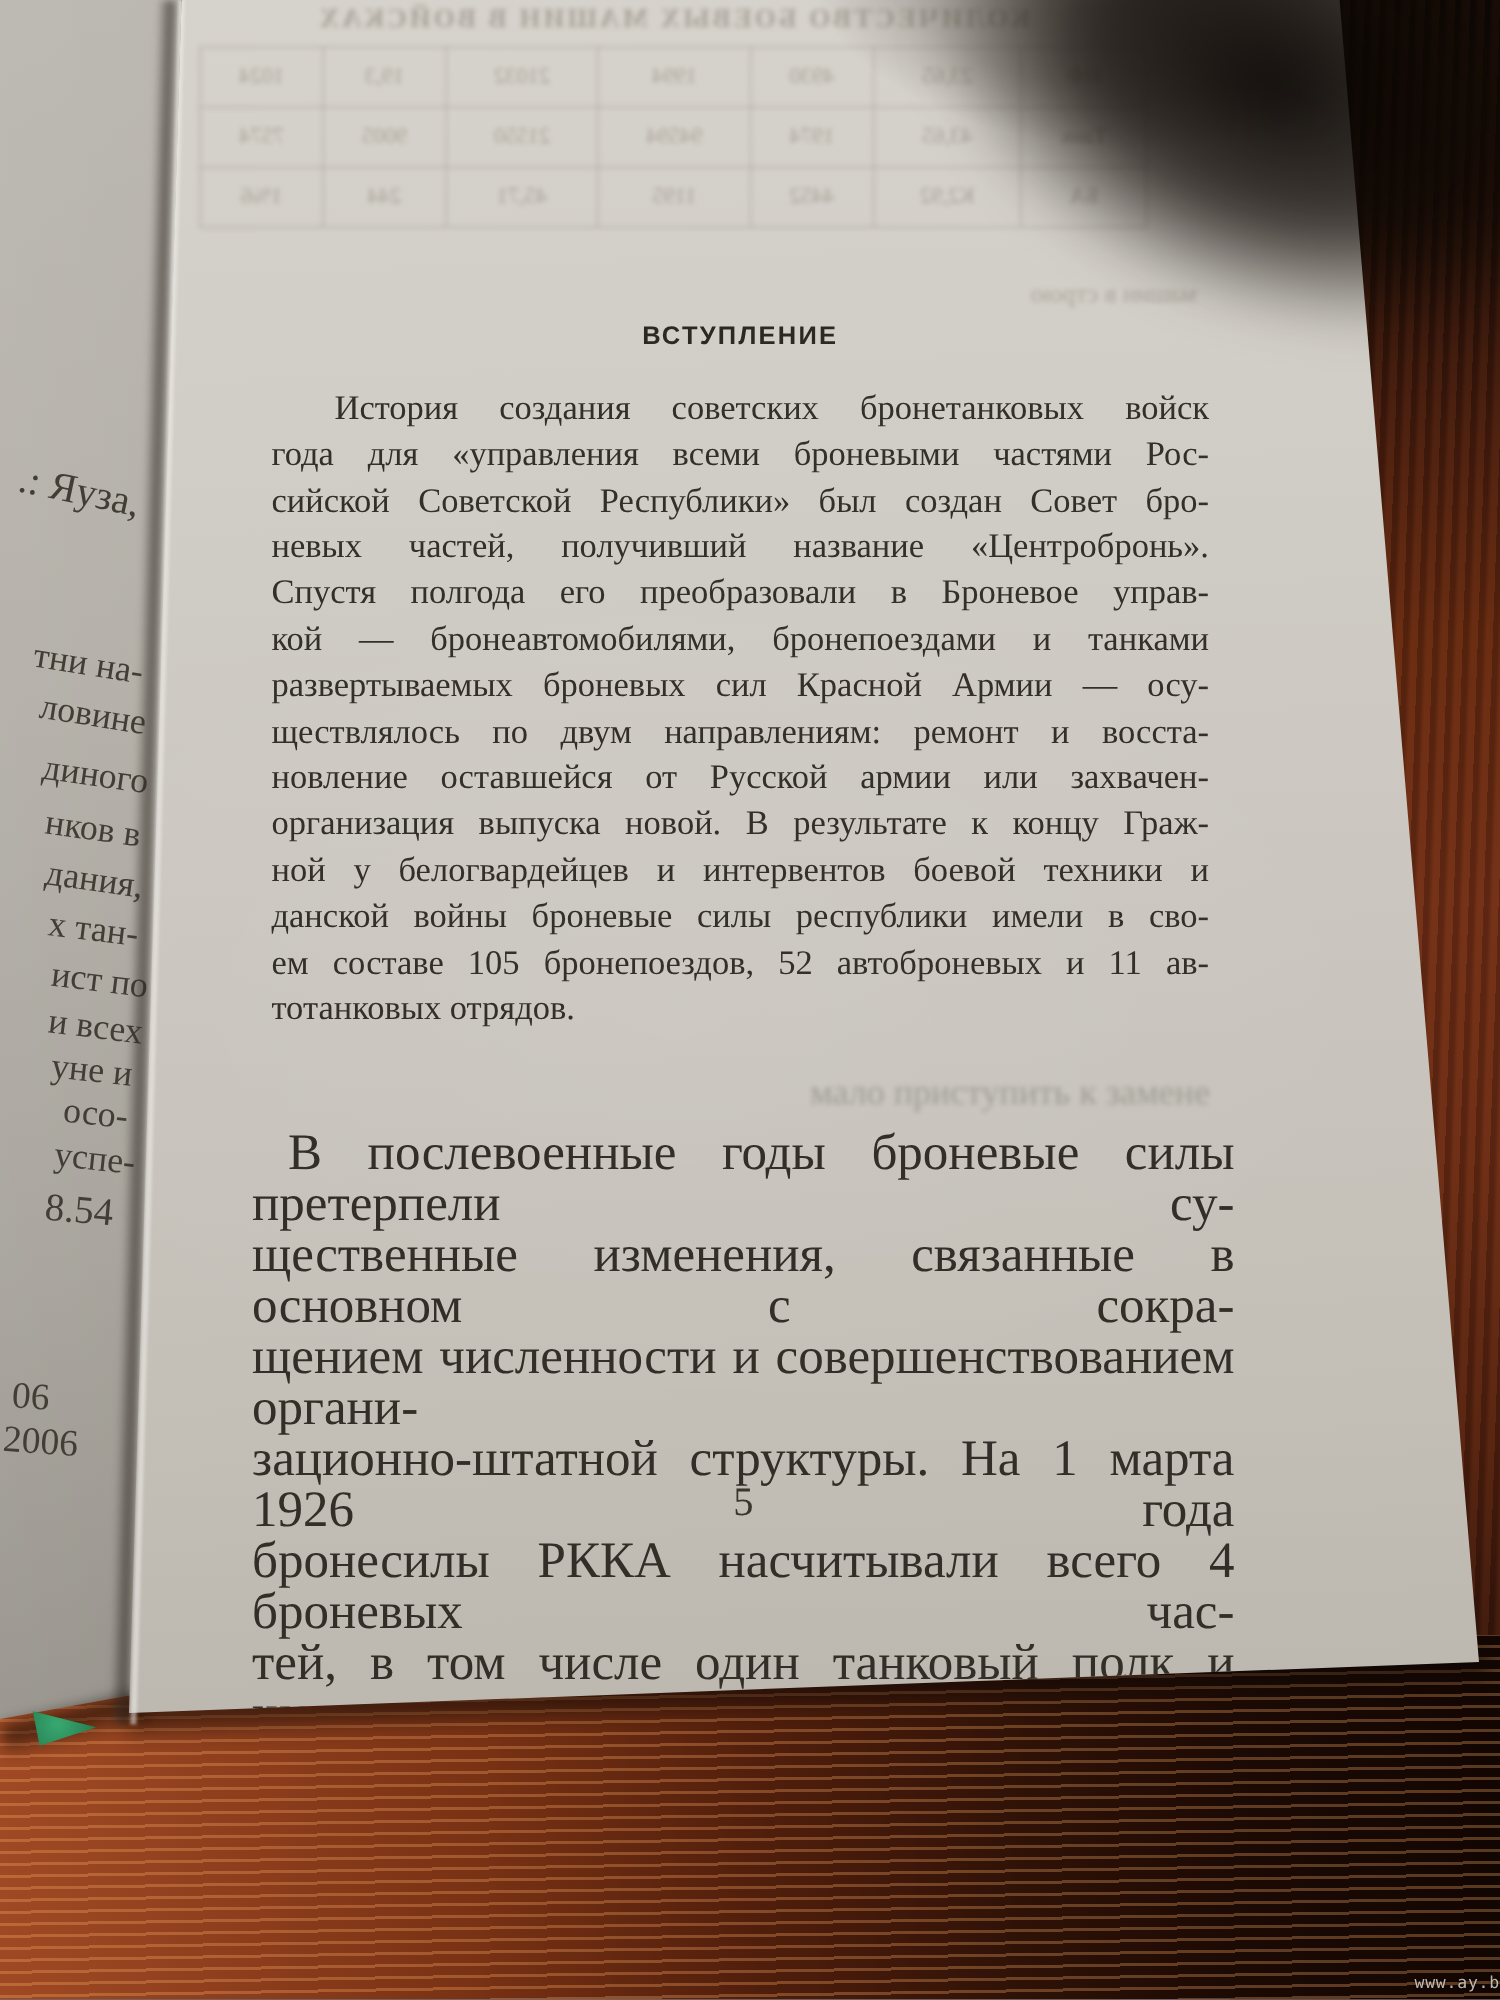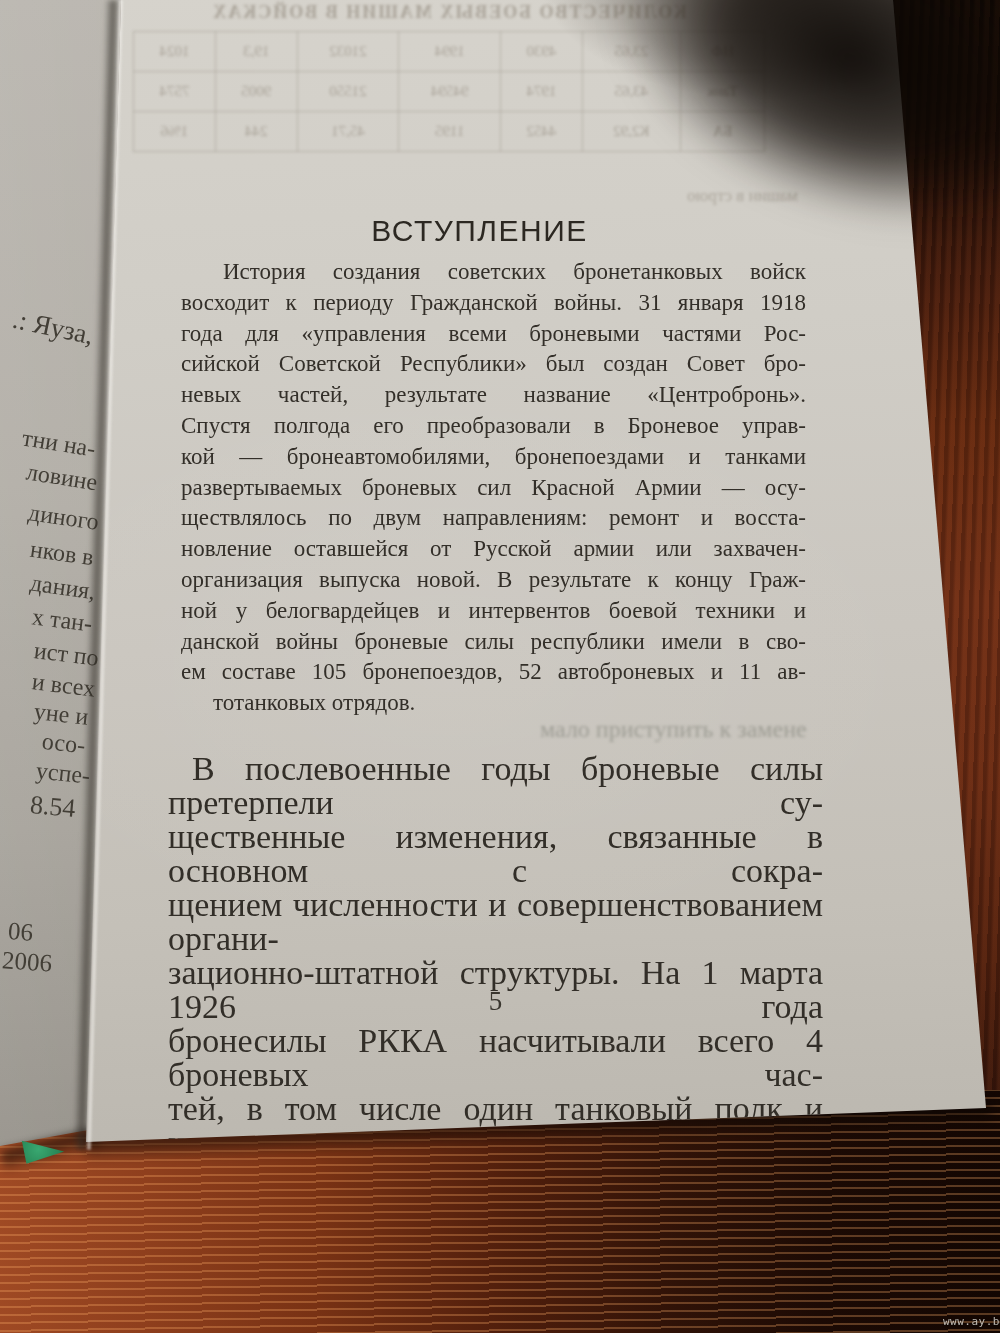--- a/index.html
+++ b/index.html
@@ -42,31 +42,31 @@
                letter-spacing:2px;text-align:center;}
   .ghost-table{width:100%;border-collapse:collapse;margin-top:8px;}
   .ghost-table td{border:1.5px solid rgba(110,100,86,0.7);height:39px;font-size:15px;
                   text-align:center;padding:0;}
   .ghost-line-1{position:absolute;left:598px;top:186px;width:200px;transform:scaleX(-1);
                 filter:blur(1.8px);opacity:0.38;font-size:17px;color:#6e6354;white-space:nowrap;}
   .ghost-line-2{position:absolute;left:540px;top:716px;filter:blur(1.6px);opacity:0.40;
                 font-size:24px;color:#5d6156;white-space:nowrap;}
 
   
-  .heading{position:absolute;left:167px;top:214px;width:625px;text-align:center;
-           font-family:"Liberation Sans",sans-serif;font-weight:normal;font-size:30px;
+  .heading{position:absolute;left:181px;top:214px;width:625px;text-align:center;
+           font-family:"Liberation Sans",sans-serif;font-weight:bold;font-size:17px;
            letter-spacing:1.5px;color:#2c2822;}
   .body1{position:absolute;left:181px;top:257px;width:625px;font-size:23px;
          line-height:30.8px;color:#332f29;}
   .body2{position:absolute;left:168px;top:752px;width:655px;font-size:34px;
          line-height:34px;color:#322e28;}
   .ln{text-align:justify;text-align-last:justify;}
   .ln.first{text-indent:42px;}
   .body2 .ln.first{text-indent:24px;}
-  .ln.last{text-align-last:left;margin-left:32px;}
+  .ln.last{text-align-last:left;}
   .page-num{position:absolute;left:168px;top:986px;width:655px;text-align:center;
             font-size:27px;color:#3a362f;}
 
   
   .gutter-dark{position:absolute;left:105px;top:0;width:12px;height:1150px;
     transform:rotate(1.6deg);transform-origin:top left;filter:blur(2.5px);
     background:linear-gradient(90deg, rgba(55,50,43,0) 0%, rgba(50,45,38,0.55) 60%, rgba(38,34,28,0.6) 100%);}
   .gutter-light{position:absolute;left:119px;top:0;width:4px;height:1150px;
     transform:rotate(1.6deg);transform-origin:top left;filter:blur(1px);
     background:rgba(248,246,241,0.5);}
@@ -155,24 +155,23 @@
       </tbody>
         </table>
     </div>
     <div class="ghost-line-1">машин в строю</div>
     <div class="ghost-line-2">мало приступить к замене</div>
 
     <div class="heading">ВСТУПЛЕНИЕ</div>
 
     <div class="body1">
       <div class="ln first">История создания советских бронетанковых войск</div>
-      <div class="ln">восходит к периоду Гражданской войны. 31 января 1918</div>
       <div class="ln">года для «управления всеми броневыми частями Рос-</div>
       <div class="ln">сийской Советской Республики» был создан Совет бро-</div>
-      <div class="ln">невых частей, результате название «Центробронь».</div>
+      <div class="ln">невых частей, получивший название «Центробронь».</div>
       <div class="ln">Спустя полгода его преобразовали в Броневое управ-</div>
       <div class="ln">кой — бронеавтомобилями, бронепоездами и танками</div>
       <div class="ln">развертываемых броневых сил Красной Армии — осу-</div>
       <div class="ln">ществлялось по двум направлениям: ремонт и восста-</div>
       <div class="ln">новление оставшейся от Русской армии или захвачен-</div>
       <div class="ln">организация выпуска новой. В результате к концу Граж-</div>
       <div class="ln">ной у белогвардейцев и интервентов боевой техники и</div>
       <div class="ln">данской войны броневые силы республики имели в сво-</div>
       <div class="ln">ем составе 105 бронепоездов, 52 автоброневых и 11 ав-</div>
       <div class="ln last">тотанковых отрядов.</div>

